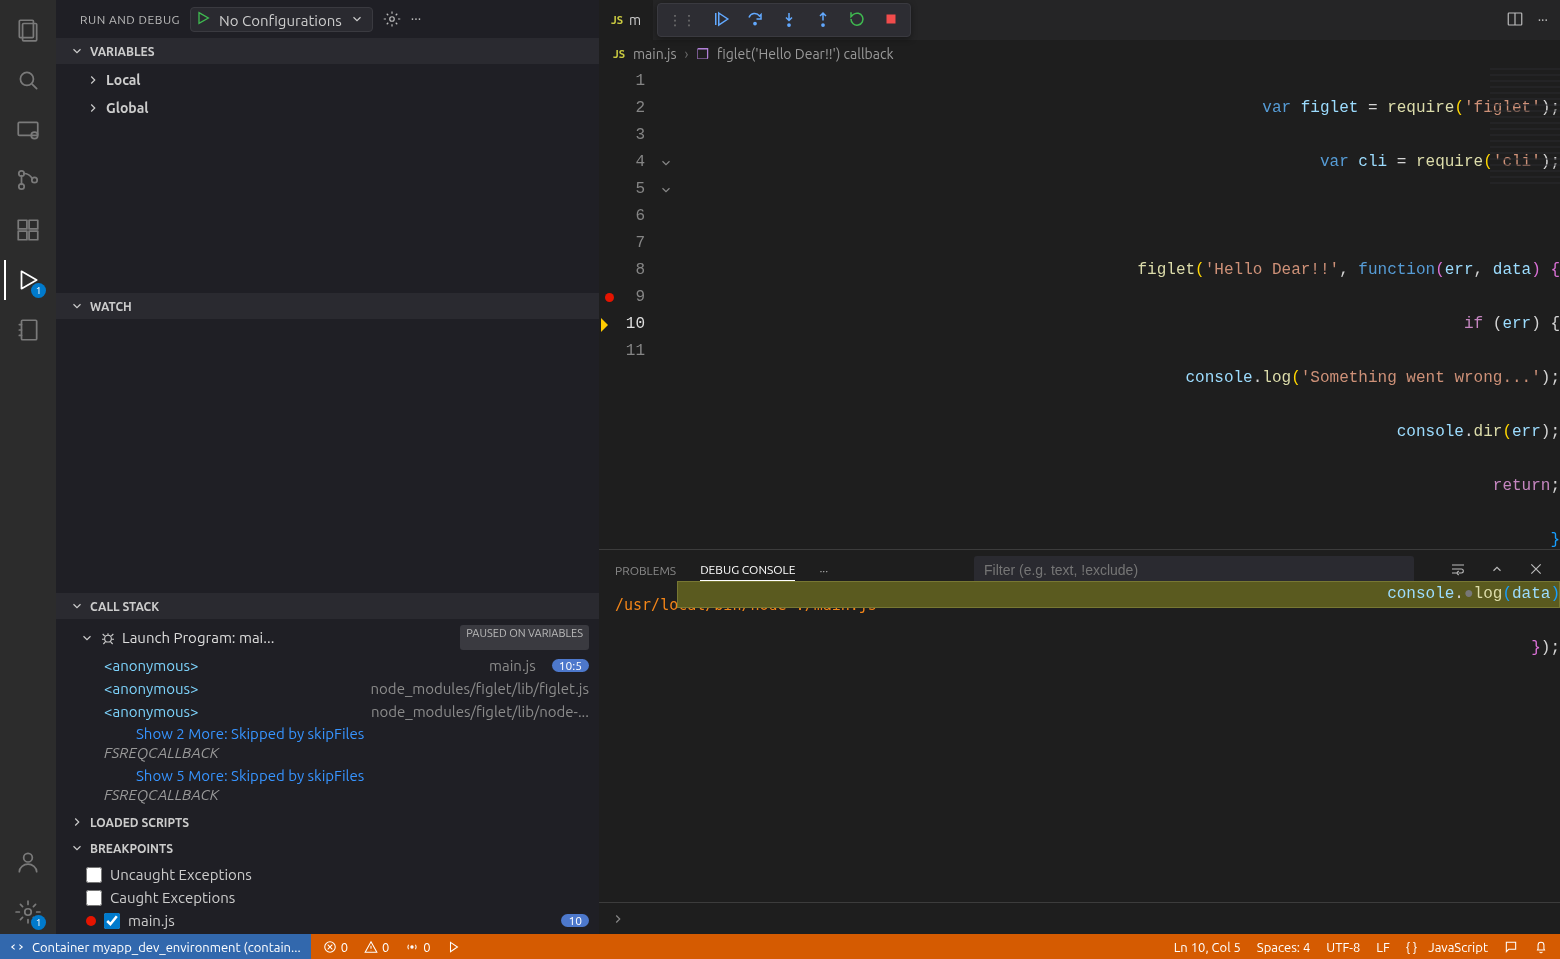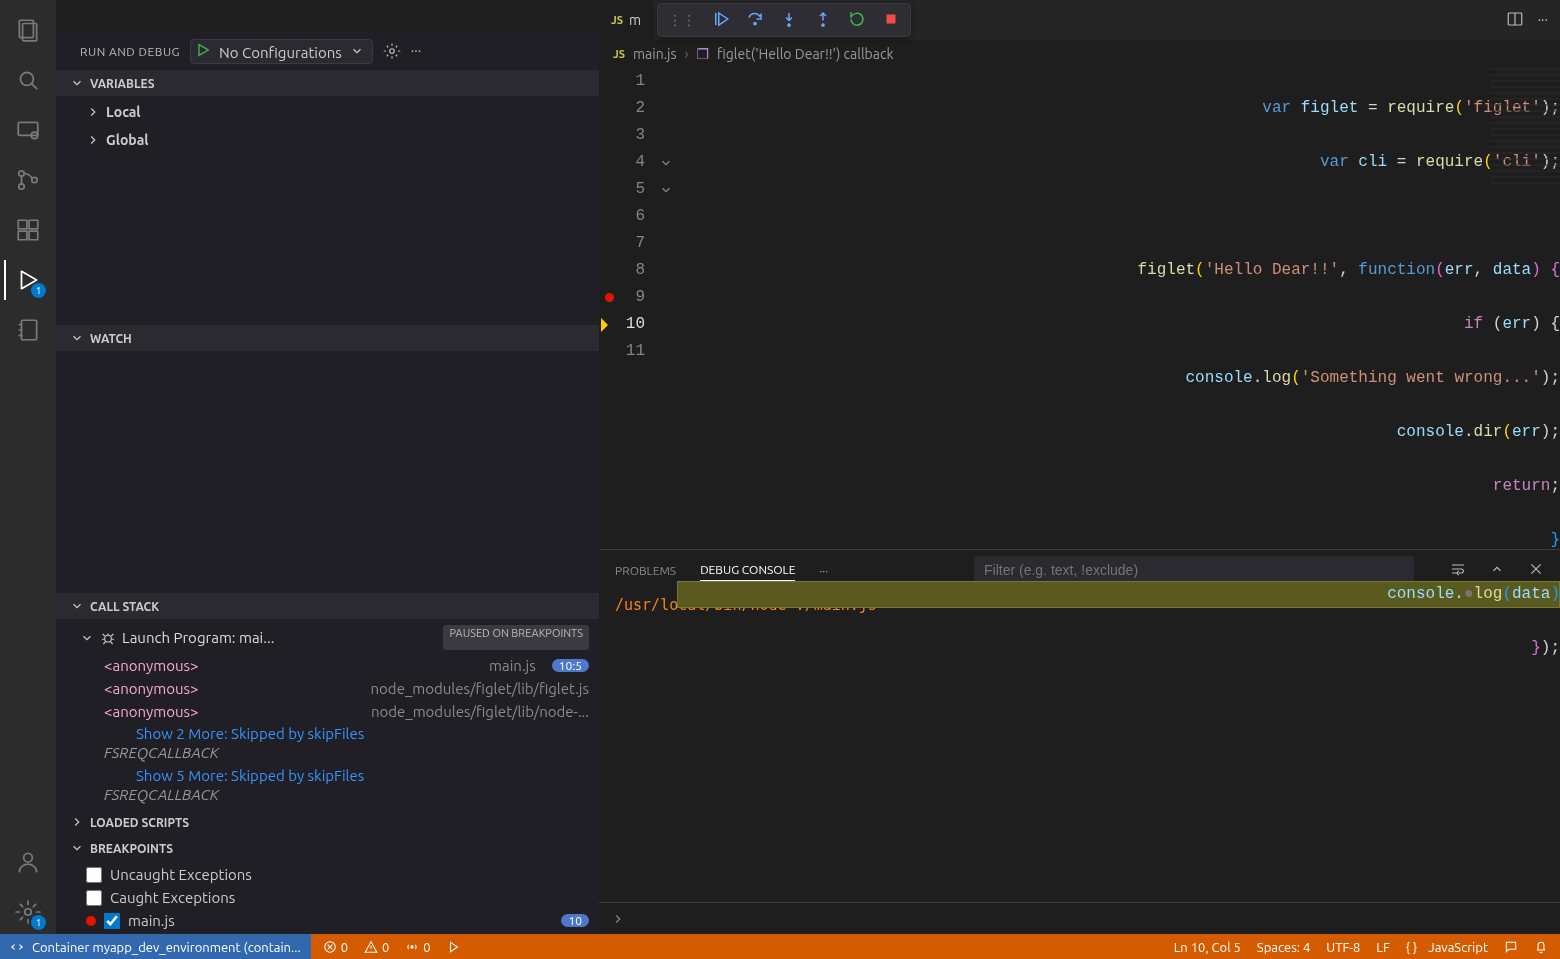--- a/index.html
+++ b/index.html
@@ -22,21 +22,21 @@
   
   .activity{width:56px;background:#2c2c2c;display:flex;flex-direction:column;align-items:center;padding-top:8px;gap:6px;}
   .activity .spacer{flex:1;}
   .act{width:48px;height:44px;display:flex;align-items:center;justify-content:center;color:#7a7a7a;position:relative;}
   .act.active{color:#fff;}
   .act.active::before{content:"";position:absolute;left:0;top:2px;bottom:2px;width:2px;background:#fff;}
   .act svg{width:26px;height:26px;fill:none;stroke:currentColor;stroke-width:1.6;stroke-linecap:round;stroke-linejoin:round;}
   .act .nbadge{position:absolute;bottom:4px;right:6px;background:var(--accent);color:#fff;border-radius:10px;font-size:10px;min-width:15px;height:15px;line-height:15px;text-align:center;padding:0 3px;}
 
   
-  .sidebar{width:543px;background:#1f1f25;display:flex;flex-direction:column;min-width:0;margin-top:32px;}
+  .sidebar{width:543px;background:#1f1f25;display:flex;flex-direction:column;min-width:0;}
   .sb-title{height:38px;display:flex;align-items:center;gap:10px;padding:0 10px 0 24px;color:#bbb;background:#1f1f25;}
   .sb-title .label{font-size:12px;letter-spacing:.5px;}
   .cfg-select{display:flex;align-items:flex-end;gap:8px;border:1px solid #3a3a40;background:#2a2a30;border-radius:4px;padding:2px 8px 2px 4px;color:#ccc;}
   .cfg-select .play{color:#3fb950;}
   .cfg-select .txt{color:#ccc;font-size:15px;}
   .cfg-select .chev{color:#ccc;}
   .sb-title .icon-btn{color:#bbb;display:flex;}
 
   .section{display:flex;flex-direction:column;min-height:0;}
   .sec-header{height:26px;display:flex;align-items:center;gap:6px;padding:0 8px 0 14px;color:#ccc;font-size:12px;font-weight:700;background:#1f1f25;}
@@ -48,21 +48,21 @@
   #sec-variables{height:255px;}
   #sec-watch{flex:1;}
   #sec-callstack .sec-body, #sec-breakpoints .sec-body{}
 
   .cs-top{display:flex;align-items:center;gap:6px;padding:4px 10px 4px 24px;}
   .cs-top .bug{width:16px;height:16px;color:#ccc;}
   .cs-top .prog{color:#ddd;font-size:15px;white-space:nowrap;overflow:hidden;text-overflow:ellipsis;flex:1;}
   .cs-top .status{font-size:11px;background:#3a3a40;color:#bbb;padding:2px 6px;border-radius:3px;margin-left:auto;}
 
   .frame{display:flex;align-items:center;padding:3px 10px 3px 48px;gap:10px;font-size:15px;}
-  .frame .fn{color:#f9a8d4;}
+  .frame .fn{color:#7dd3fc;}
   .frame .src{color:#8b8b8b;margin-left:auto;}
   .frame .pos{background:var(--bluebadge);color:#fff;border-radius:9px;padding:0 7px;font-size:12px;margin-left:6px;}
   .skip{color:var(--link);padding:2px 0 2px 80px;font-size:15px;}
   .origin{color:#9a9a9a;font-style:italic;padding:0 0 4px 48px;font-size:15px;}
 
   .bp-row{display:flex;align-items:center;gap:8px;padding:3px 10px 3px 30px;font-size:15px;}
   .bp-row input[type=checkbox]{width:16px;height:16px;accent-color:var(--accent);}
   .bp-dot{width:10px;height:10px;border-radius:50%;background:#e51400;}
   .bp-row .count{margin-left:auto;background:var(--bluebadge);color:#fff;border-radius:9px;padding:0 7px;font-size:12px;}
 
@@ -251,21 +251,21 @@
       <div class="sec-body">
         <div class="cs-top">
           <svg class="chev-svg" viewBox="0 0 24 24">
               <path d="M6 9l6 6 6-6"></path>
             </svg>
           <svg class="bug" viewBox="0 0 24 24" fill="none" stroke="currentColor" stroke-width="1.6">
               <circle cx="12" cy="13" r="5"></circle>
               <path d="M12 8V5M7 9L4 6M17 9l3-3M7 14H3M17 14h4M8 18l-3 3M16 18l3 3"></path>
             </svg>
           <span class="prog">Launch Program: mai...</span>
-          <span class="status">PAUSED ON BREAKPOINTS</span>
+          <span class="status">PAUSED ON VARIABLES</span>
         </div>
         <div class="frame">
             <span class="fn">&lt;anonymous&gt;</span>
             <span class="src">main.js</span>
             <span class="pos">10:5</span>
           </div>
         <div class="frame">
             <span class="fn">&lt;anonymous&gt;</span>
             <span class="src">node_modules/figlet/lib/figlet.js</span>
           </div>

